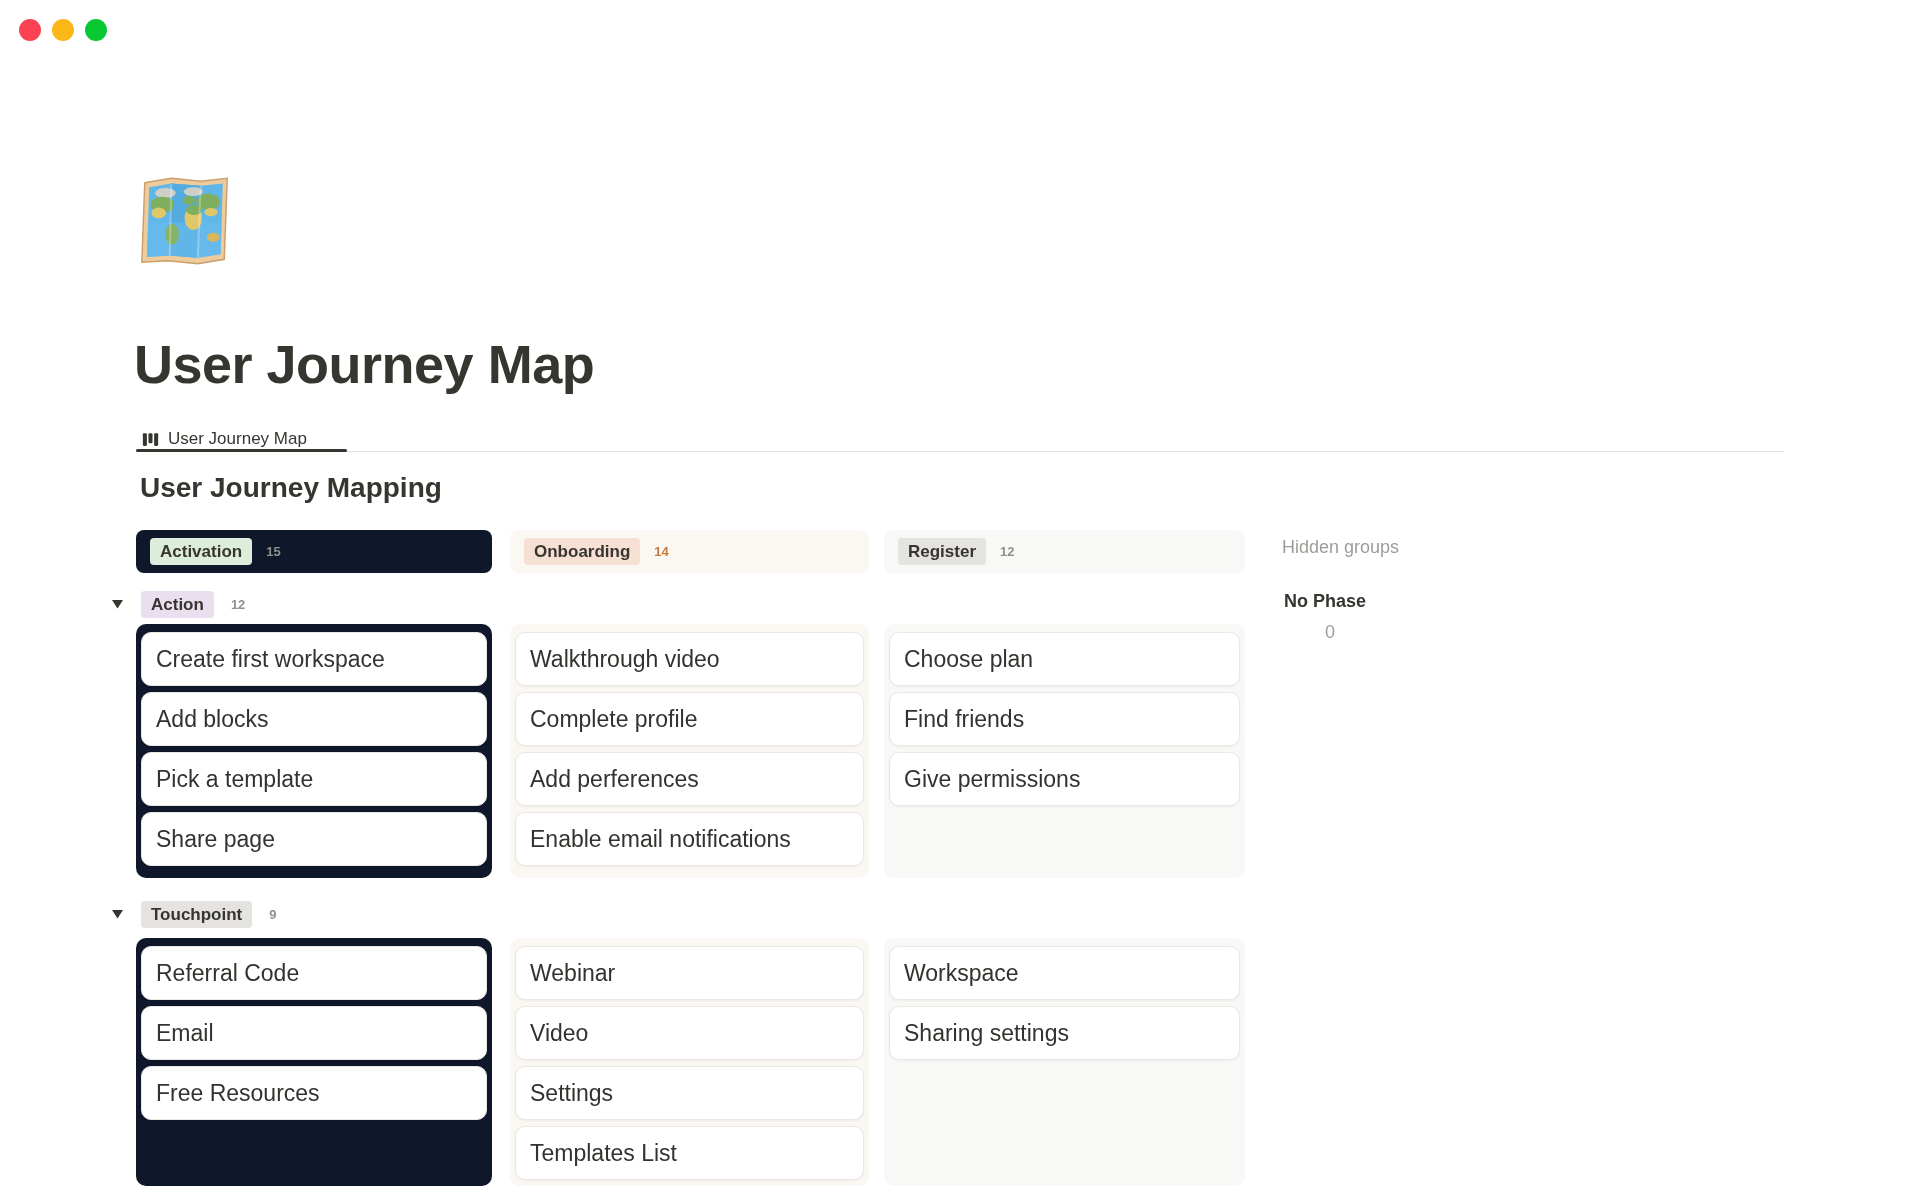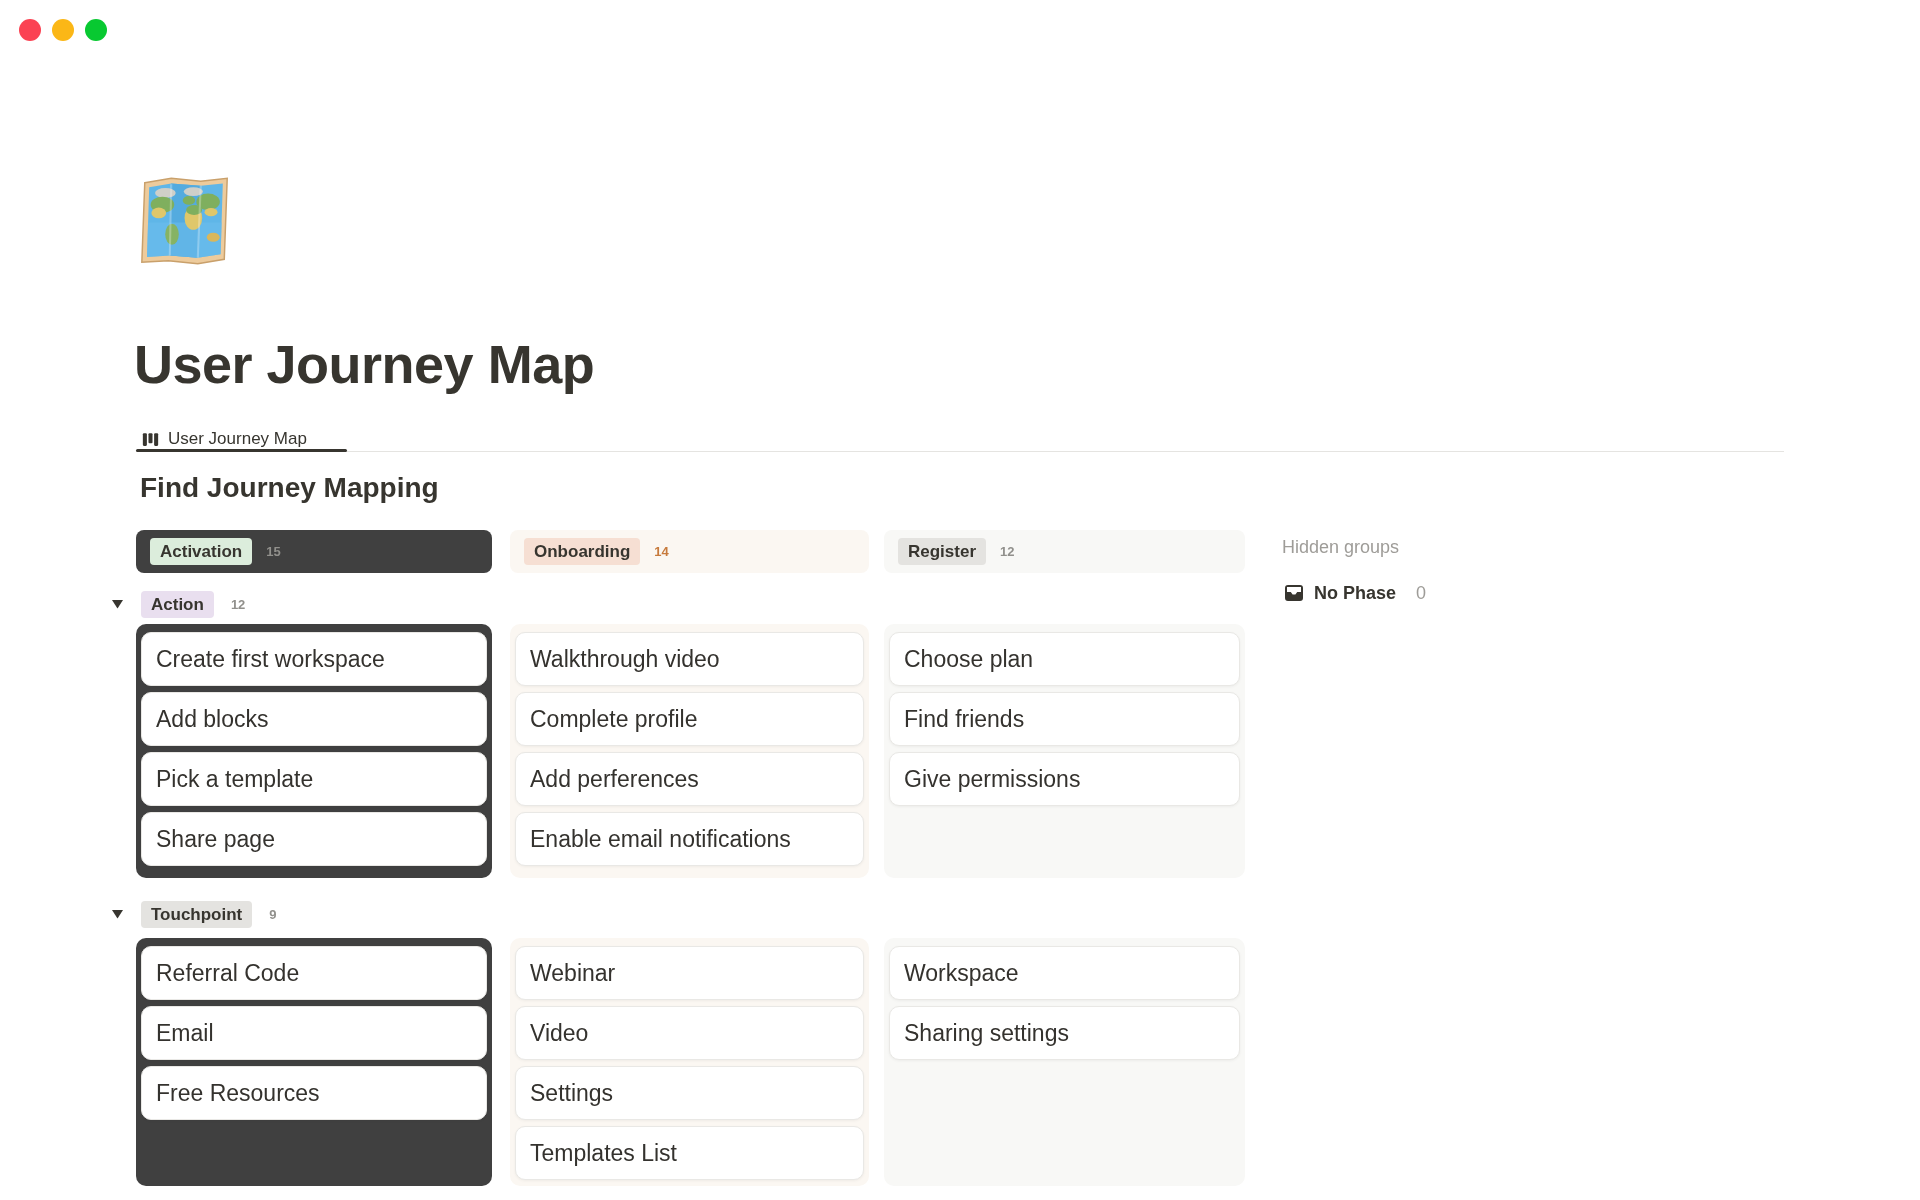--- a/index.html
+++ b/index.html
@@ -19,34 +19,34 @@
   .section-heading{left:140px;top:472px;font-size:28px;font-weight:700;line-height:31px;}
   
   .hdr{top:530px;height:43px;border-radius:8px;display:flex;align-items:center;padding-left:14px;box-sizing:border-box;}
   .chip{display:inline-block;padding:3px 10px;border-radius:4px;font-size:17px;font-weight:600;line-height:21px;color:#37352F;white-space:nowrap;}
   .count{font-size:13px;font-weight:700;color:#91908C;margin-left:14px;}
   .count-orange{color:#C77A3C;}
   .chip-green{background:#DCEDDC;}
   .chip-peach{background:#F6DFD3;}
   .chip-gray{background:#E4E3E0;}
   .chip-purple{background:#E9DFEF;}
-  .bg-c1{background:#404040;}
+  .bg-c1{background:#0f172a;}
   .bg-c2{background:#FBF7F2;}
   .bg-c3{background:#F8F8F6;}
   
   .rowhead{display:flex;align-items:center;gap:17px;height:28px;left:112px;}
   .rowhead svg{display:block;}
   
   .gbox{border-radius:10px;padding:8px 5px;box-sizing:border-box;}
   .card{height:54px;margin-bottom:6px;background:#ffffff;border:1px solid #E9E8E5;border-radius:10px;
         box-shadow:0 1px 3px rgba(15,15,15,0.05);display:flex;align-items:center;padding:0 14px;box-sizing:border-box;}
   .card span{font-size:23px;font-weight:500;color:#34322E;line-height:23px;white-space:nowrap;}
   
   .hidden-heading{left:1282px;top:536px;font-size:18px;color:#9E9C98;line-height:22px;}
-  .nophase{left:1284px;top:581px;display:flex;align-items:center;gap:10px;height:24px;}
+  .nophase{left:1284px;top:581px;display:flex;align-items:center;gap:10px;height:24px;flex-direction:column;}
   .nophase-label{font-size:18px;font-weight:600;color:#37352F;}
   .nophase-count{font-size:18px;color:#9E9C98;margin-left:10px;}
 </style>
 </head>
 <body>
 
 <div class="canvas">
 
   <div class="dot" style="left:19px;background:#FB4253;"></div>
   <div class="dot" style="left:52px;background:#FBB716;"></div>
@@ -80,21 +80,21 @@
     <svg width="17" height="17" viewBox="0 0 16 16">
       <rect x="0.8" y="2" width="3.8" height="12" rx="1" fill="#37352F"></rect>
       <rect x="6.1" y="2" width="3.8" height="9.6" rx="1" fill="#37352F"></rect>
       <rect x="11.4" y="2" width="3.8" height="12" rx="1" fill="#37352F"></rect>
     </svg>
     <span class="tab-label">User Journey Map</span>
   </div>
   <div class="abs tab-divider"></div>
   <div class="abs tab-underline"></div>
 
-  <div class="abs section-heading">Find Journey Mapping</div>
+  <div class="abs section-heading">User Journey Mapping</div>
 
   <div class="abs hdr bg-c1" style="left:136px;width:356px;">
     <span class="chip chip-green">Activation</span>
     <span class="count">15</span>
   </div>
   <div class="abs hdr bg-c2" style="left:510px;width:359px;">
     <span class="chip chip-peach">Onboarding</span>
     <span class="count count-orange">14</span>
   </div>
   <div class="abs hdr bg-c3" style="left:884px;width:361px;">

